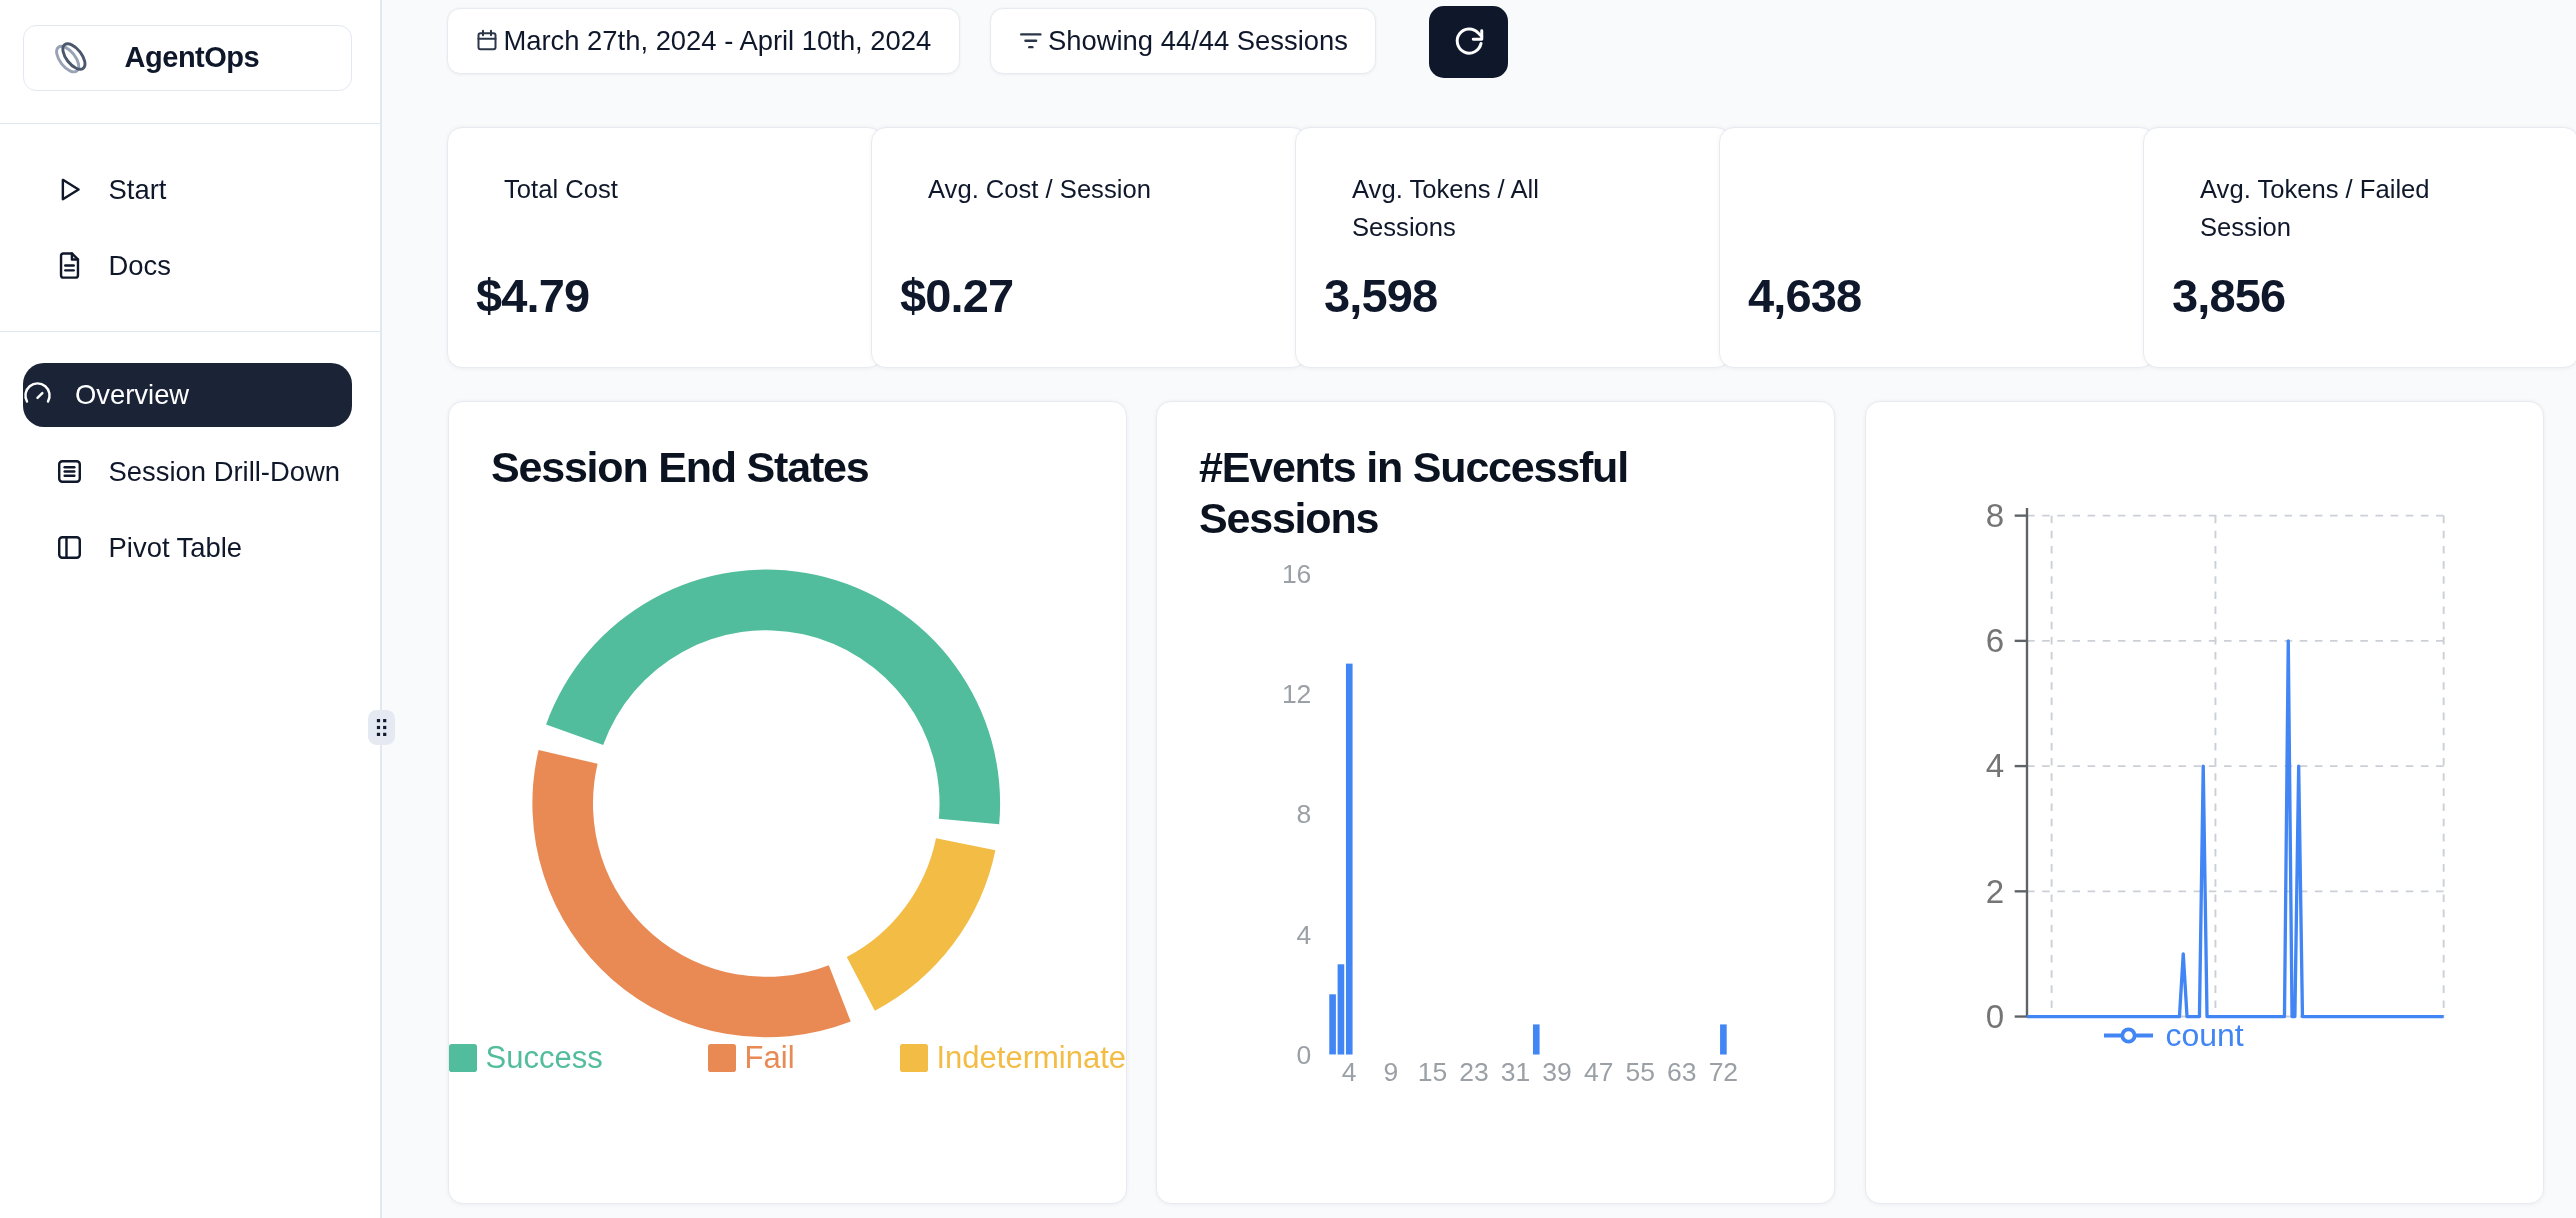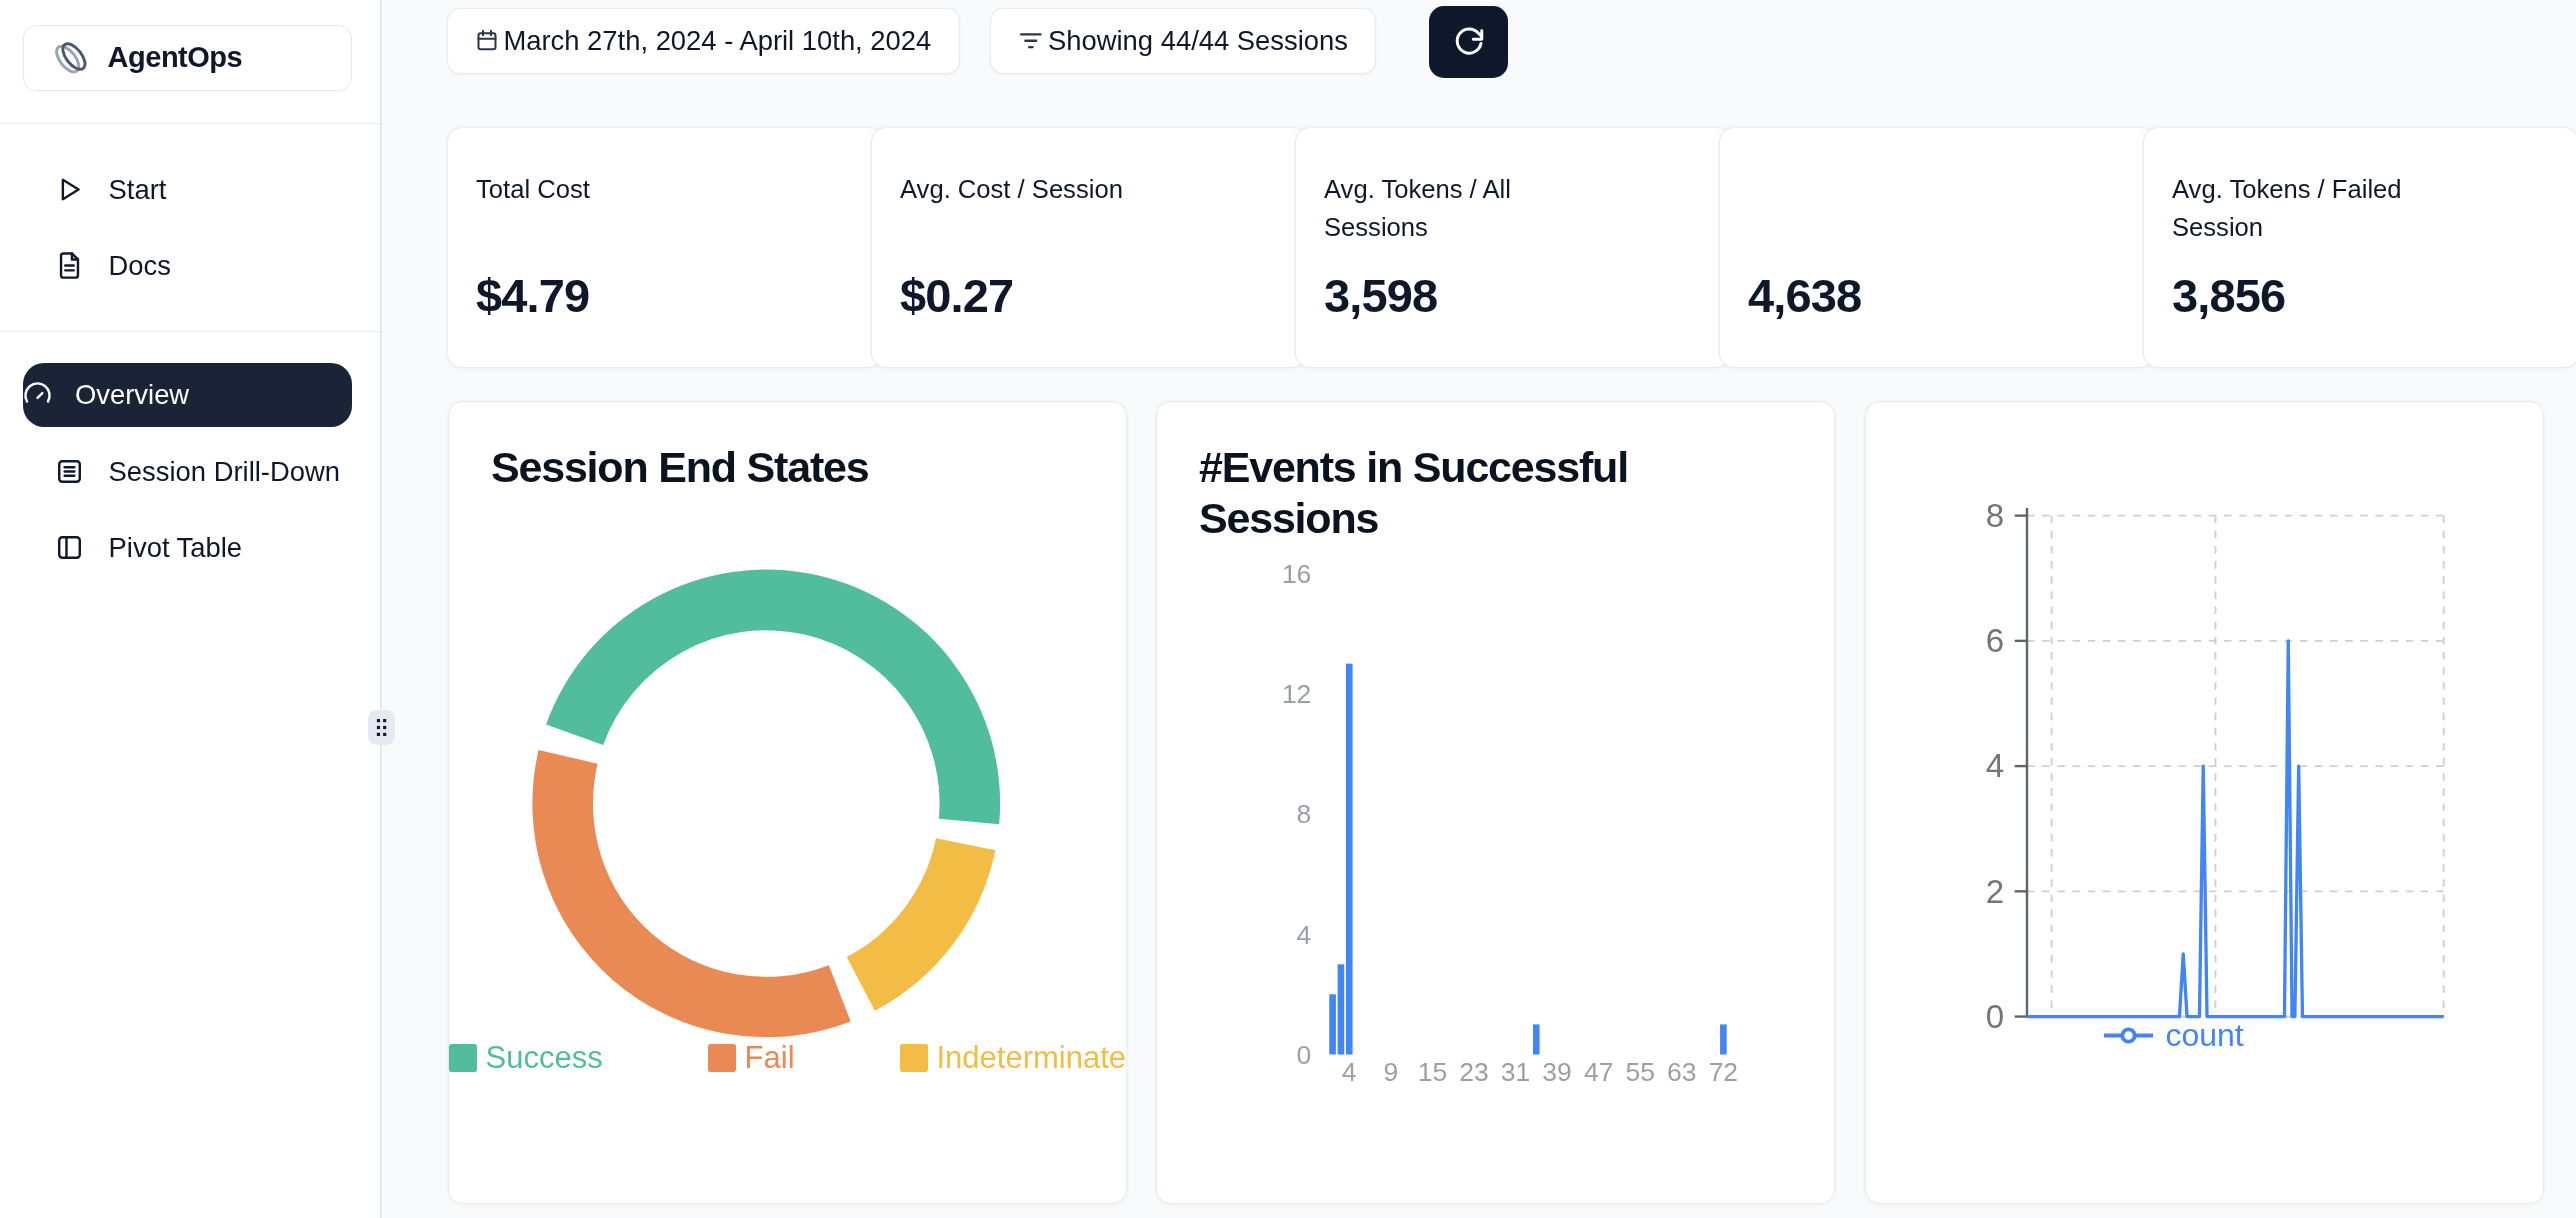--- a/index.html
+++ b/index.html
@@ -6,21 +6,21 @@
   html,body { width:2576px; height:1219px; }
   body {
     font-family:"Liberation Sans","DejaVu Sans",sans-serif;
     background:#f8fafc; color:#0f172a; overflow:hidden; position:relative;
   }
   
   .sidebar { position:absolute; left:0; top:0; width:382px; height:1219px;
     background:#ffffff; border-right:2.8px solid #e2e8f0; }
   .logo-card { position:absolute; left:23px; top:24.6px; width:329px; height:66px;
     border:1.9px solid #e2e8f0; border-radius:13.2px; background:#fff;
-    display:flex; align-items:center; gap:15px; padding-left:24.6px; }
+    display:flex; align-items:center; gap:32px; padding-left:24.6px; }
   .logo-card .title { font-size:29px; font-weight:700; letter-spacing:-0.5px; }
   .sb-divider { position:absolute; left:0; width:382px; border-top:1.9px solid #e2e8f0; }
   .sb-row { position:absolute; left:0; width:382px; height:57px; display:flex;
     align-items:center; gap:24.6px; padding-left:55px; font-size:27.4px; cursor:pointer; }
   .sb-pill { position:absolute; left:23px; width:329px; height:64px; border-radius:21px;
     background:#1b2437; color:#ffffff; display:flex; align-items:center; gap:23px;
     font-size:27.4px; font-weight:500; cursor:pointer; }
   .grip { position:absolute; left:368px; top:710px; width:26.5px; height:35px;
     background:#e4e9f2; border-radius:8.5px; display:flex; align-items:center;
     justify-content:center; cursor:col-resize; z-index:5; }
@@ -28,21 +28,21 @@
   .tb-btn { position:absolute; top:7.6px; height:66px; background:#fff;
     border:1.9px solid #e7ebf1; border-radius:13.2px; box-shadow:0 0.9px 2.8px rgba(15,23,42,.05);
     display:inline-flex; align-items:center; gap:4px; padding:0 27.4px;
     font-size:27.4px; color:#0f172a; white-space:nowrap; cursor:pointer; }
   .refresh-btn { position:absolute; left:1429px; top:5.7px; width:79px; height:72px;
     background:#0f172a; border-radius:15px; display:flex; align-items:center;
     justify-content:center; cursor:pointer; }
   
   .card { position:absolute; background:#fff; border:1.9px solid #e7ebf1;
     border-radius:15px; box-shadow:0 0.9px 4.7px rgba(15,23,42,.05); }
-  .stat { top:127px; width:436px; height:241px; }
+  .stat { top:127px; width:436px; height:241px;padding-left:28px; }
   .stat .label { margin:42px 28px 0; font-size:25.6px; line-height:1.5; max-width:295px; }
   .stat .value { position:absolute; left:28px; top:140px; font-size:47px;
     font-weight:800; letter-spacing:-0.9px; }
   .chart-card { top:401px; width:679px; height:803px; }
   .chart-title { margin:40px 42px 0; font-size:43px; font-weight:700;
     letter-spacing:-1.2px; color:#0b1220; line-height:1.18; max-width:558px; }
   .chart-svg { position:absolute; left:0; top:0; width:679px; height:803px; }
   .donut-legend { position:absolute; left:0; right:0; top:638px; display:flex;
     justify-content:space-between; gap:24.6px; font-size:31px; }
   .dl-item { display:flex; align-items:center; gap:8.5px; }

